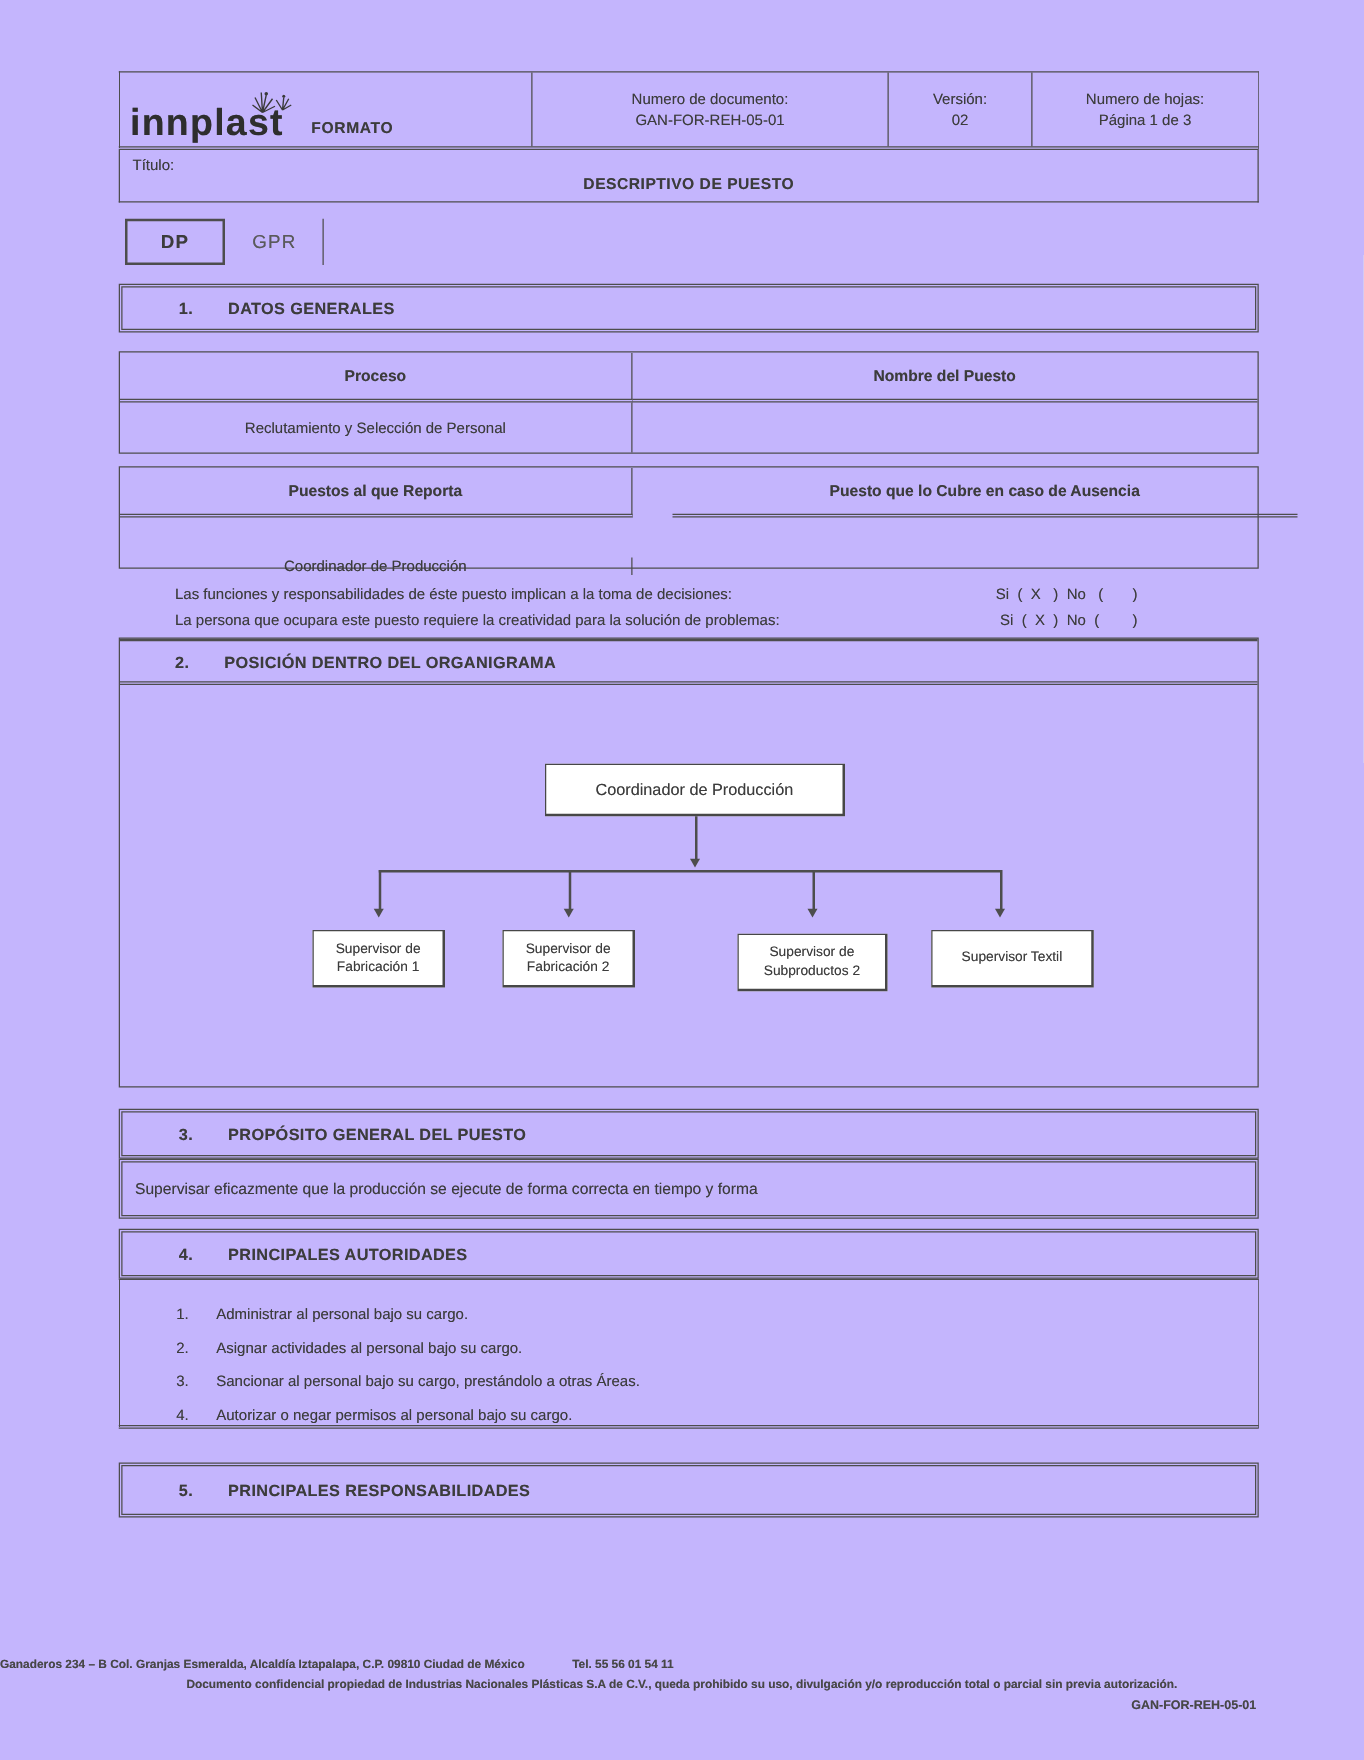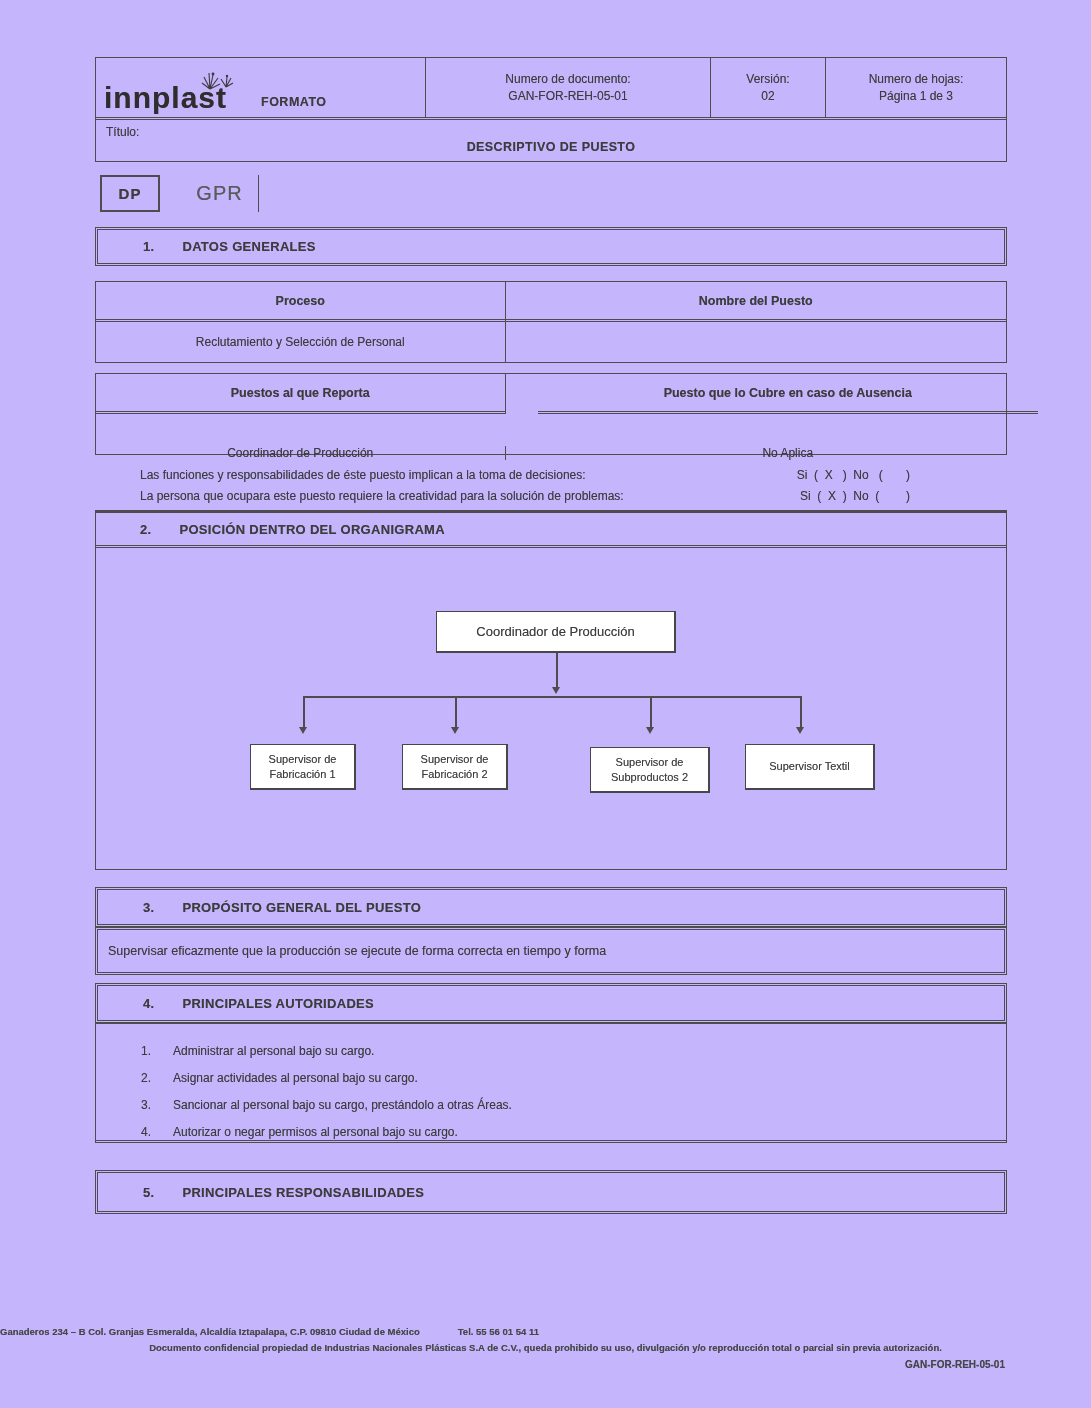--- a/index.html
+++ b/index.html
@@ -20,39 +20,39 @@
     border:1px solid #4d4d4d;border-bottom:3px double #4d4d4d;
     display:grid;grid-template-columns:330px 285px 115px 1fr;
     box-sizing:border-box;
   }
   .hdr-cell{border-right:1px solid #4d4d4d;display:flex;flex-direction:column;align-items:center;justify-content:center;font-size:12px;line-height:17px;}
   .hdr-cell:last-child{border-right:none;}
   .logo-cell{flex-direction:row;justify-content:flex-start;align-items:flex-end;padding:4px 8px;box-sizing:border-box;}
   .logo-wrap{position:relative;}
   .logo-text{font-size:30px;font-weight:bold;letter-spacing:1px;color:#2e2e2e;line-height:26px;}
   .logo-flower{position:absolute;top:-16px;left:96px;width:34px;height:22px;}
-  .formato{font-size:12.5px;font-weight:bold;margin-left:34px;margin-bottom:2px;letter-spacing:.5px;}
+  .formato{font-size:12.5px;font-weight:bold;margin-left:22px;margin-bottom:2px;letter-spacing:.5px;}
   .title-bar{
     left:95px;top:120px;width:912px;height:42px;
     border:1px solid #4d4d4d;border-top:none;box-sizing:border-box;
   }
   .titulo-label{position:absolute;left:10px;top:5px;font-size:12px;}
   .doc-title{position:absolute;left:0;right:0;top:20px;text-align:center;font-size:12.5px;font-weight:bold;letter-spacing:.4px;}
   
   .tab-dp{
-    left:100px;top:175px;width:60px;height:37px;
+    left:100px;top:175px;width:80px;height:37px;
     border:2px solid #4d4d4d;box-sizing:border-box;
     display:flex;align-items:center;justify-content:center;
     font-size:15px;font-weight:bold;letter-spacing:1px;
   }
   .tab-gpr{
     left:181px;top:175px;width:78px;height:37px;
     border-right:1.5px solid #4d4d4d;box-sizing:border-box;
     display:flex;align-items:center;justify-content:center;
-    font-size:20px;color:#5a5a5a;letter-spacing:1px;
+    font-size:15px;color:#5a5a5a;letter-spacing:1px;
   }
   
   .sec-hdr{
     left:95px;width:912px;box-sizing:border-box;
     border:3px double #4d4d4d;
     display:flex;align-items:center;
     font-size:13px;font-weight:bold;letter-spacing:.3px;
     padding-left:45px;gap:28px;
   }
   
@@ -163,21 +163,20 @@
   <div class="abs gen-table" style="top:281px;">
     <div class="gt-cell hd">Proceso</div>
     <div class="gt-cell hd last-col">Nombre del Puesto</div>
     <div class="gt-cell last-row">Reclutamiento y Selección de Personal</div>
   </div>
 
   <div class="abs gen-table" style="top:373px;gap:32px;">
     <div class="gt-cell hd">Puestos al que Reporta</div>
     <div class="gt-cell hd last-col">Puesto que lo Cubre en caso de Ausencia</div>
     <div class="gt-cell last-row">Coordinador de Producción</div>
-    <div class="gt-cell last-col last-row">No Aplica</div>
   </div>
 
   <div class="abs question" style="top:468px;">
     <span>Las funciones y responsabilidades de éste puesto  implican a la toma de decisiones:</span>
     <span class="q-answer">Si  (  X   )  No   (       )</span>
   </div>
   <div class="abs question" style="top:489px;">
     <span>La persona que ocupara este puesto requiere la creatividad para la solución de problemas:</span>
     <span class="q-answer">Si  (  X  )  No  (        )</span>
   </div>

